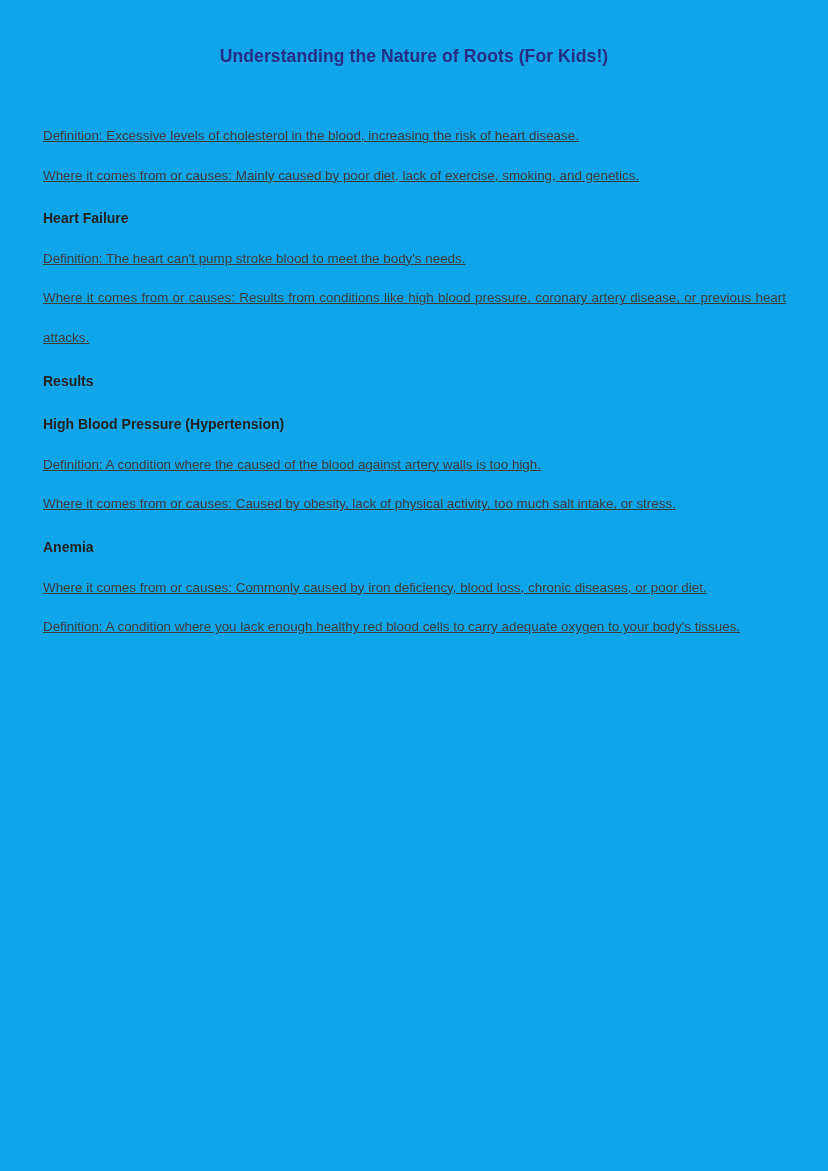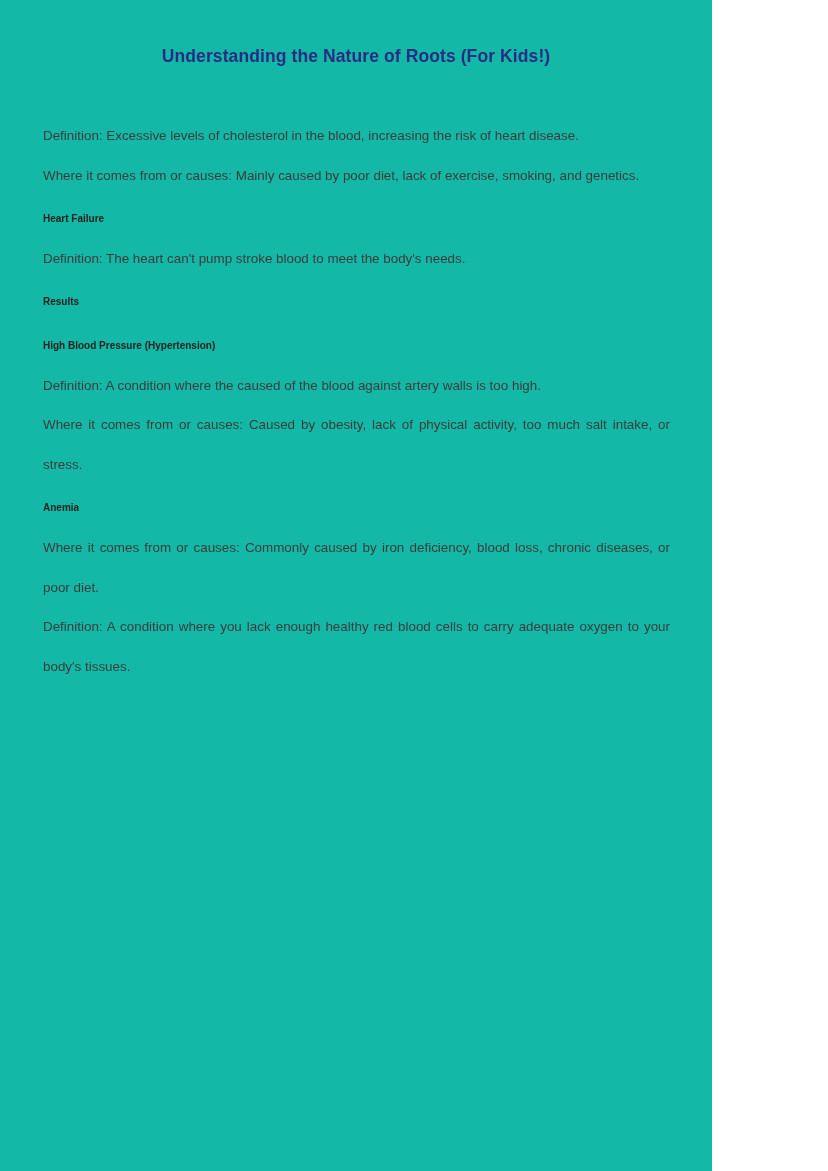--- a/index.html
+++ b/index.html
@@ -7,23 +7,23 @@
     padding: 0;
     background: #ffffff;
   }
   body {
     width: 828px;
     height: 1171px;
     overflow: hidden;
     font-family: "Liberation Sans", sans-serif;
   }
   .page {
-    width: 712px;
+    width: 828px;
     height: 1171px;
-    background: #14b8a6;
+    background: #0ea5e9;
     box-sizing: border-box;
   }
   .doc-title {
     margin: 0;
     padding-top: 45px;
     text-align: center;
     font-size: 17.5px;
     line-height: 23px;
     font-weight: bold;
     color: #272c85;
@@ -32,40 +32,42 @@
   .content {
     margin: 48px 42px 0 43px;
     font-size: 13.4px;
     color: #3c3c3c;
   }
   .body-para {
     margin: 0;
     line-height: 39.6px;
     text-align: justify;
     text-justify: inter-word;
+    text-decoration: underline;
   }
   .sec-heading {
     margin: 4px 0 0 0;
-    font-size: 10px;
+    font-size: 14px;
     line-height: 39.6px;
     font-weight: bold;
     color: #222222;
     text-align: left;
   }
 </style>
 </head>
 <body>
 
 <main class="page">
   <h1 class="doc-title" style="color: rgb(39, 44, 133);">Understanding the Nature of Roots (For Kids!)</h1>
   <div class="content" id="sections-root">
       <p class="body-para">Definition: Excessive levels of cholesterol in the blood, increasing the risk of heart disease.</p>
       <p class="body-para">Where it comes from or causes: Mainly caused by poor diet, lack of exercise, smoking, and genetics.</p>
       <h2 class="sec-heading">Heart Failure</h2>
       <p class="body-para">Definition: The heart can't pump stroke blood to meet the body's needs.</p>
+      <p class="body-para">Where it comes from or causes: Results from conditions like high blood pressure, coronary artery disease, or previous heart attacks.</p>
       <h2 class="sec-heading">Results</h2>
       <h2 class="sec-heading">High Blood Pressure (Hypertension)</h2>
       <p class="body-para">Definition: A condition where the caused of the blood against artery walls is too high.</p>
       <p class="body-para">Where it comes from or causes: Caused by obesity, lack of physical activity, too much salt intake, or stress.</p>
       <h2 class="sec-heading">Anemia</h2>
       <p class="body-para">Where it comes from or causes: Commonly caused by iron deficiency, blood loss, chronic diseases, or poor diet.</p>
       <p class="body-para">Definition: A condition where you lack enough healthy red blood cells to carry adequate oxygen to your body's tissues.</p>
     </div>
 </main>
 

